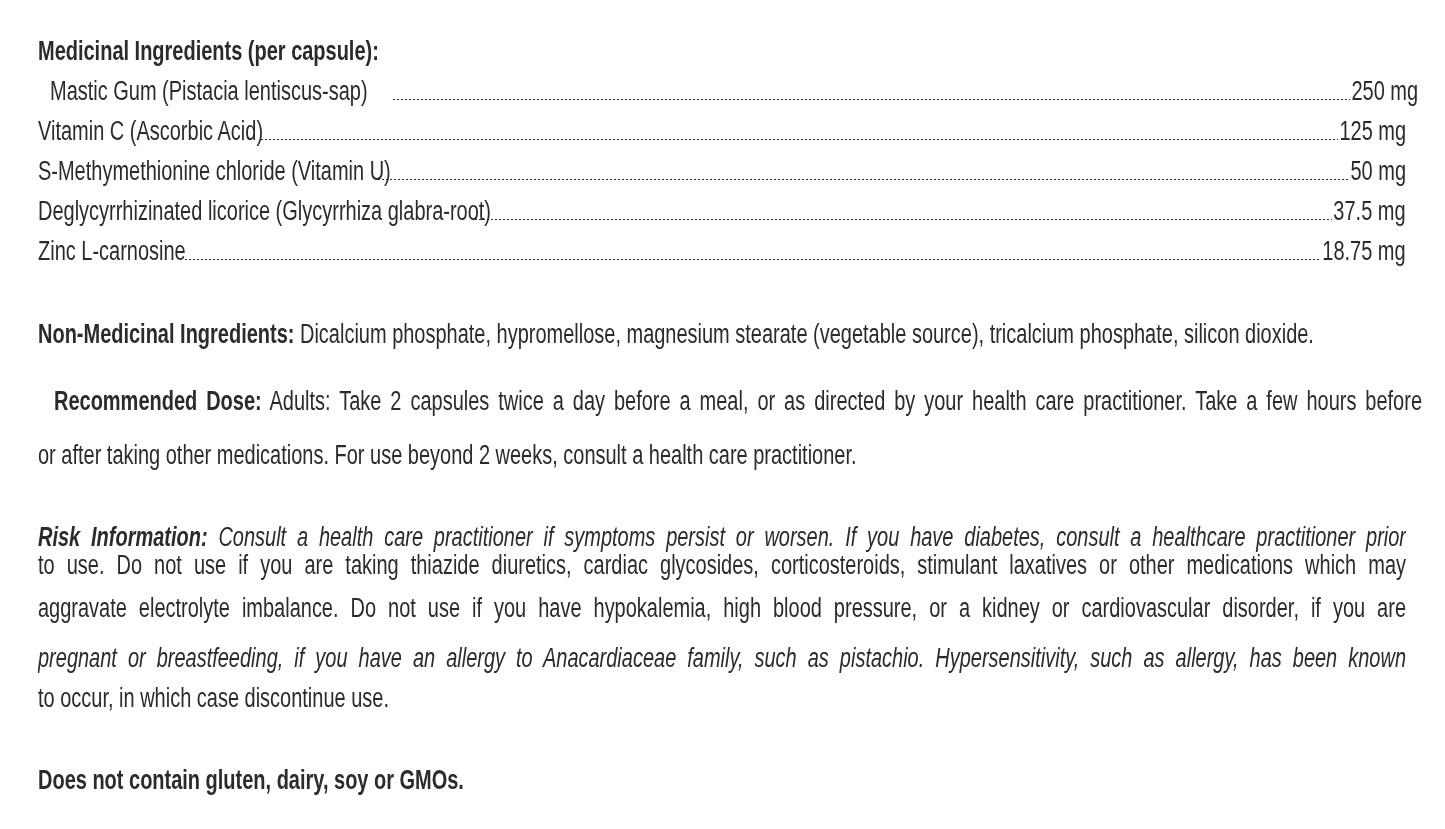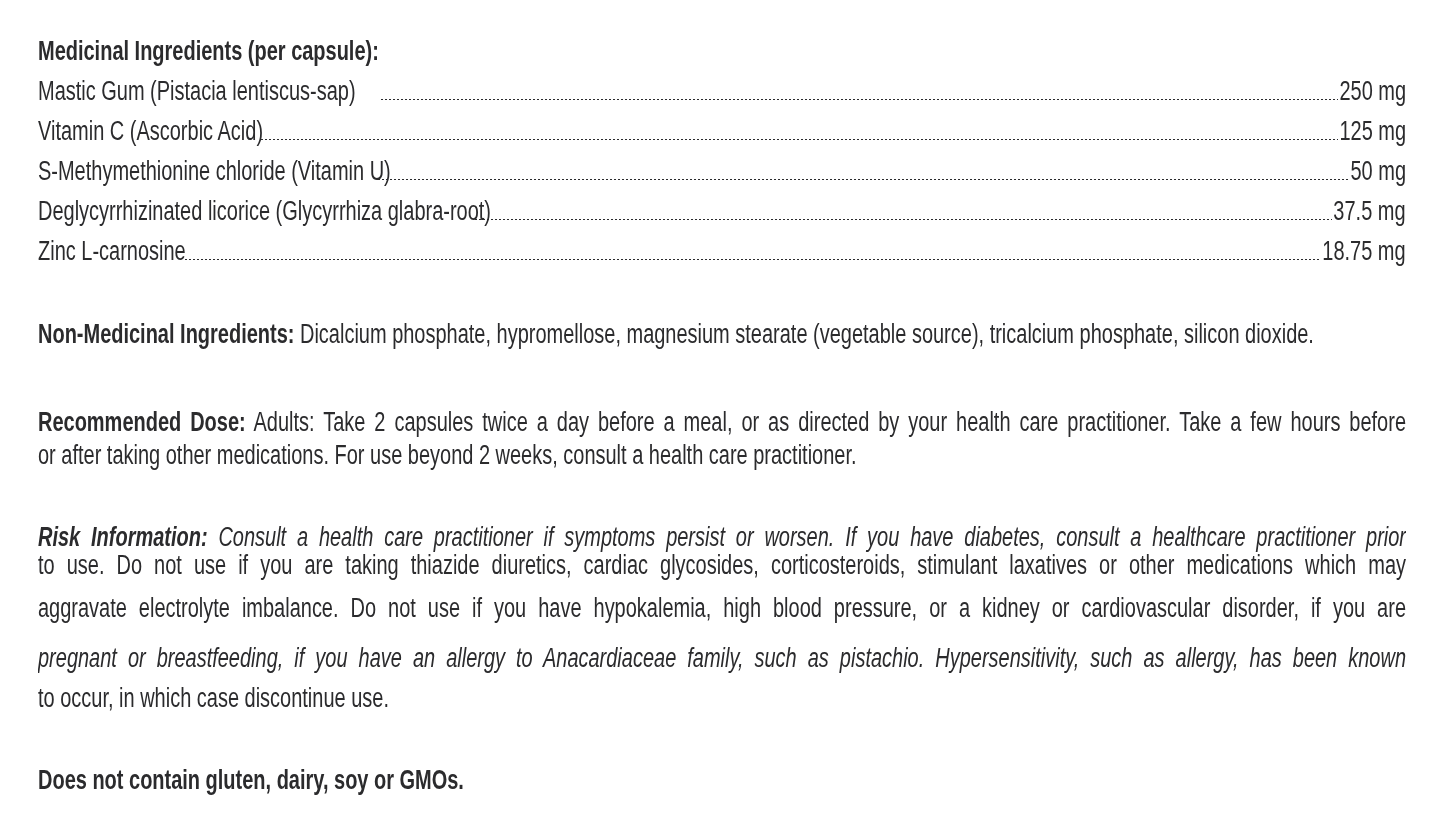--- a/index.html
+++ b/index.html
@@ -18,21 +18,21 @@
   .just { position:absolute; left:38px; width:1368px; height:40px; font-size:27px; line-height:40px;
           overflow:hidden; }
   .just .inner { display:block; width:calc(1368px / 0.74); transform:scaleX(0.74); transform-origin:0 0;
                  text-align:justify; text-align-last:justify; white-space:nowrap; }
 </style>
 </head>
 <body>
 
 <div class="line cond b" style="top:31px;">Medicinal Ingredients (per capsule):</div>
 
-<div class="ing" style="top:71px;">
+<div class="ing" style="top:71px;margin-left:12px;">
   <span class="name" style="transform:scaleX(0.74);margin-right:-89px;">Mastic Gum (Pistacia lentiscus-sap)</span>
   <span class="dots"></span>
   <span class="amt" style="transform:scaleX(0.74);transform-origin:100% 50%;margin-left:-24px;">250 mg</span>
 </div>
 <div class="ing" style="top:111px;text-align:center;">
   <span class="name" style="transform:scaleX(0.74);margin-right:-84px;">Vitamin C (Ascorbic Acid)</span>
   <span class="dots"></span>
   <span class="amt" style="transform:scaleX(0.74);transform-origin:100% 50%;margin-left:-24px;">125 mg</span>
 </div>
 <div class="ing" style="top:151px;">
@@ -48,21 +48,21 @@
 <div class="ing" style="top:231px;align-items:center;">
   <span class="name" style="transform:scaleX(0.74);margin-right:-56px;">Zinc L-carnosine</span>
   <span class="dots"></span>
   <span class="amt" style="transform:scaleX(0.74);transform-origin:100% 50%;margin-left:-30px;">18.75 mg</span>
 </div>
 
 <div class="line cond" style="top:314px;">
   <span class="b">Non-Medicinal Ingredients:</span><span> Dicalcium phosphate, hypromellose, magnesium stearate (vegetable source), tricalcium phosphate, silicon dioxide.</span>
 </div>
 
-<div class="just" style="top:402px;">
+<div class="just" style="top:381px;margin-left:16px;">
   <span class="inner"><span class="b">Recommended Dose:</span><span> Adults: Take 2 capsules twice a day before a meal, or as directed by your health care practitioner. Take a few hours before</span></span>
 </div>
 <div class="line cond" style="top:435px;">or after taking other medications. For use beyond 2 weeks, consult a health care practitioner.</div>
 
 <div class="just" style="top:517px;font-style:italic;">
   <span class="inner"><span class="b">Risk Information:</span><span> Consult a health care practitioner if symptoms persist or worsen. If you have diabetes, consult a healthcare practitioner prior</span></span>
 </div>
 <div class="just" style="top:545px;">
   <span class="inner">to use. Do not use if you are taking thiazide diuretics, cardiac glycosides, corticosteroids, stimulant laxatives or other medications which may</span>
 </div>

